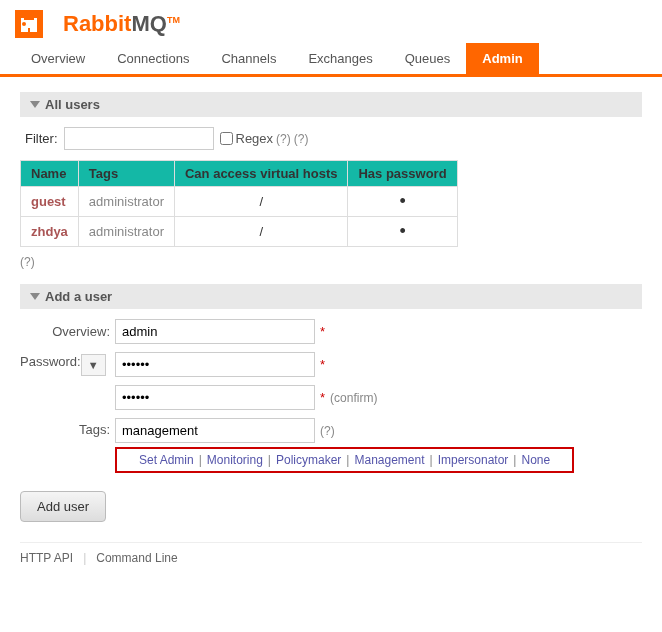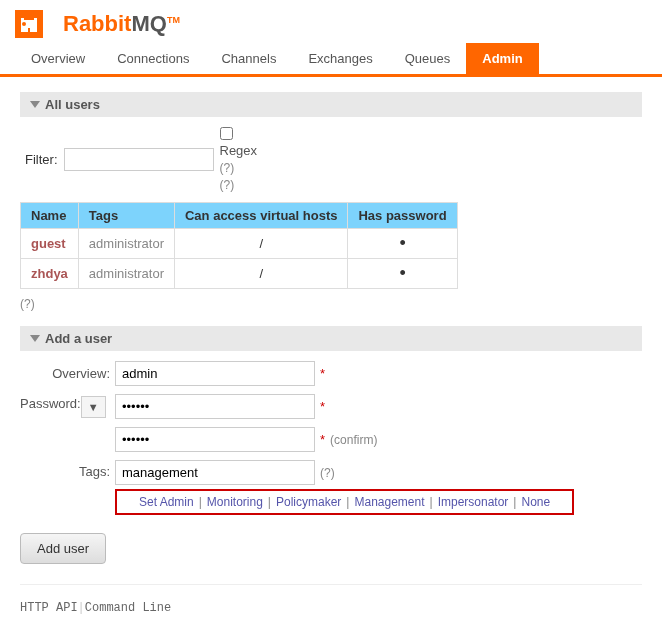--- a/index.html
+++ b/index.html
@@ -104,41 +104,40 @@
       font-size: 13px;
     }
     .filter-input {
       border: 1px solid #ccc;
       padding: 3px 5px;
       font-size: 13px;
       width: 150px;
     }
     .regex-area {
       display: flex;
-      align-items: flex-start;
+      align-items: center;
       gap: 3px;
       font-size: 13px;
       color: #555;
-      flex-direction: column;
     }
     .help-link {
       color: #888;
       text-decoration: none;
       font-size: 12px;
     }
 
     
     .users-table {
       width: auto;
       border-collapse: collapse;
       font-size: 13px;
       margin-bottom: 8px;
     }
     .users-table th {
-      background: #7dd3fc;
+      background: #14b8a6;
       border: 1px solid #ddd;
       padding: 5px 10px;
       text-align: left;
       font-weight: bold;
     }
     .users-table td {
       border: 1px solid #ddd;
       padding: 4px 10px;
       text-align: center;
     }
@@ -255,25 +254,25 @@
       padding: 7px 16px;
       font-size: 13px;
       cursor: pointer;
       color: #333;
       margin-top: 10px;
     }
 
     
     .footer-links {
       margin-top: 20px;
-      padding-top: 16px;
+      padding-top: 8px;
       border-top: 1px solid #eee;
       display: flex;
-      font-size: 12px;
-      font-family: Liberation Mono, monospace;
+      gap: 10px;
+      font-size: 12px;
     }
     .footer-link {
       color: #666;
       text-decoration: none;
     }
     .footer-sep {
       color: #ccc;
     }
 
     

